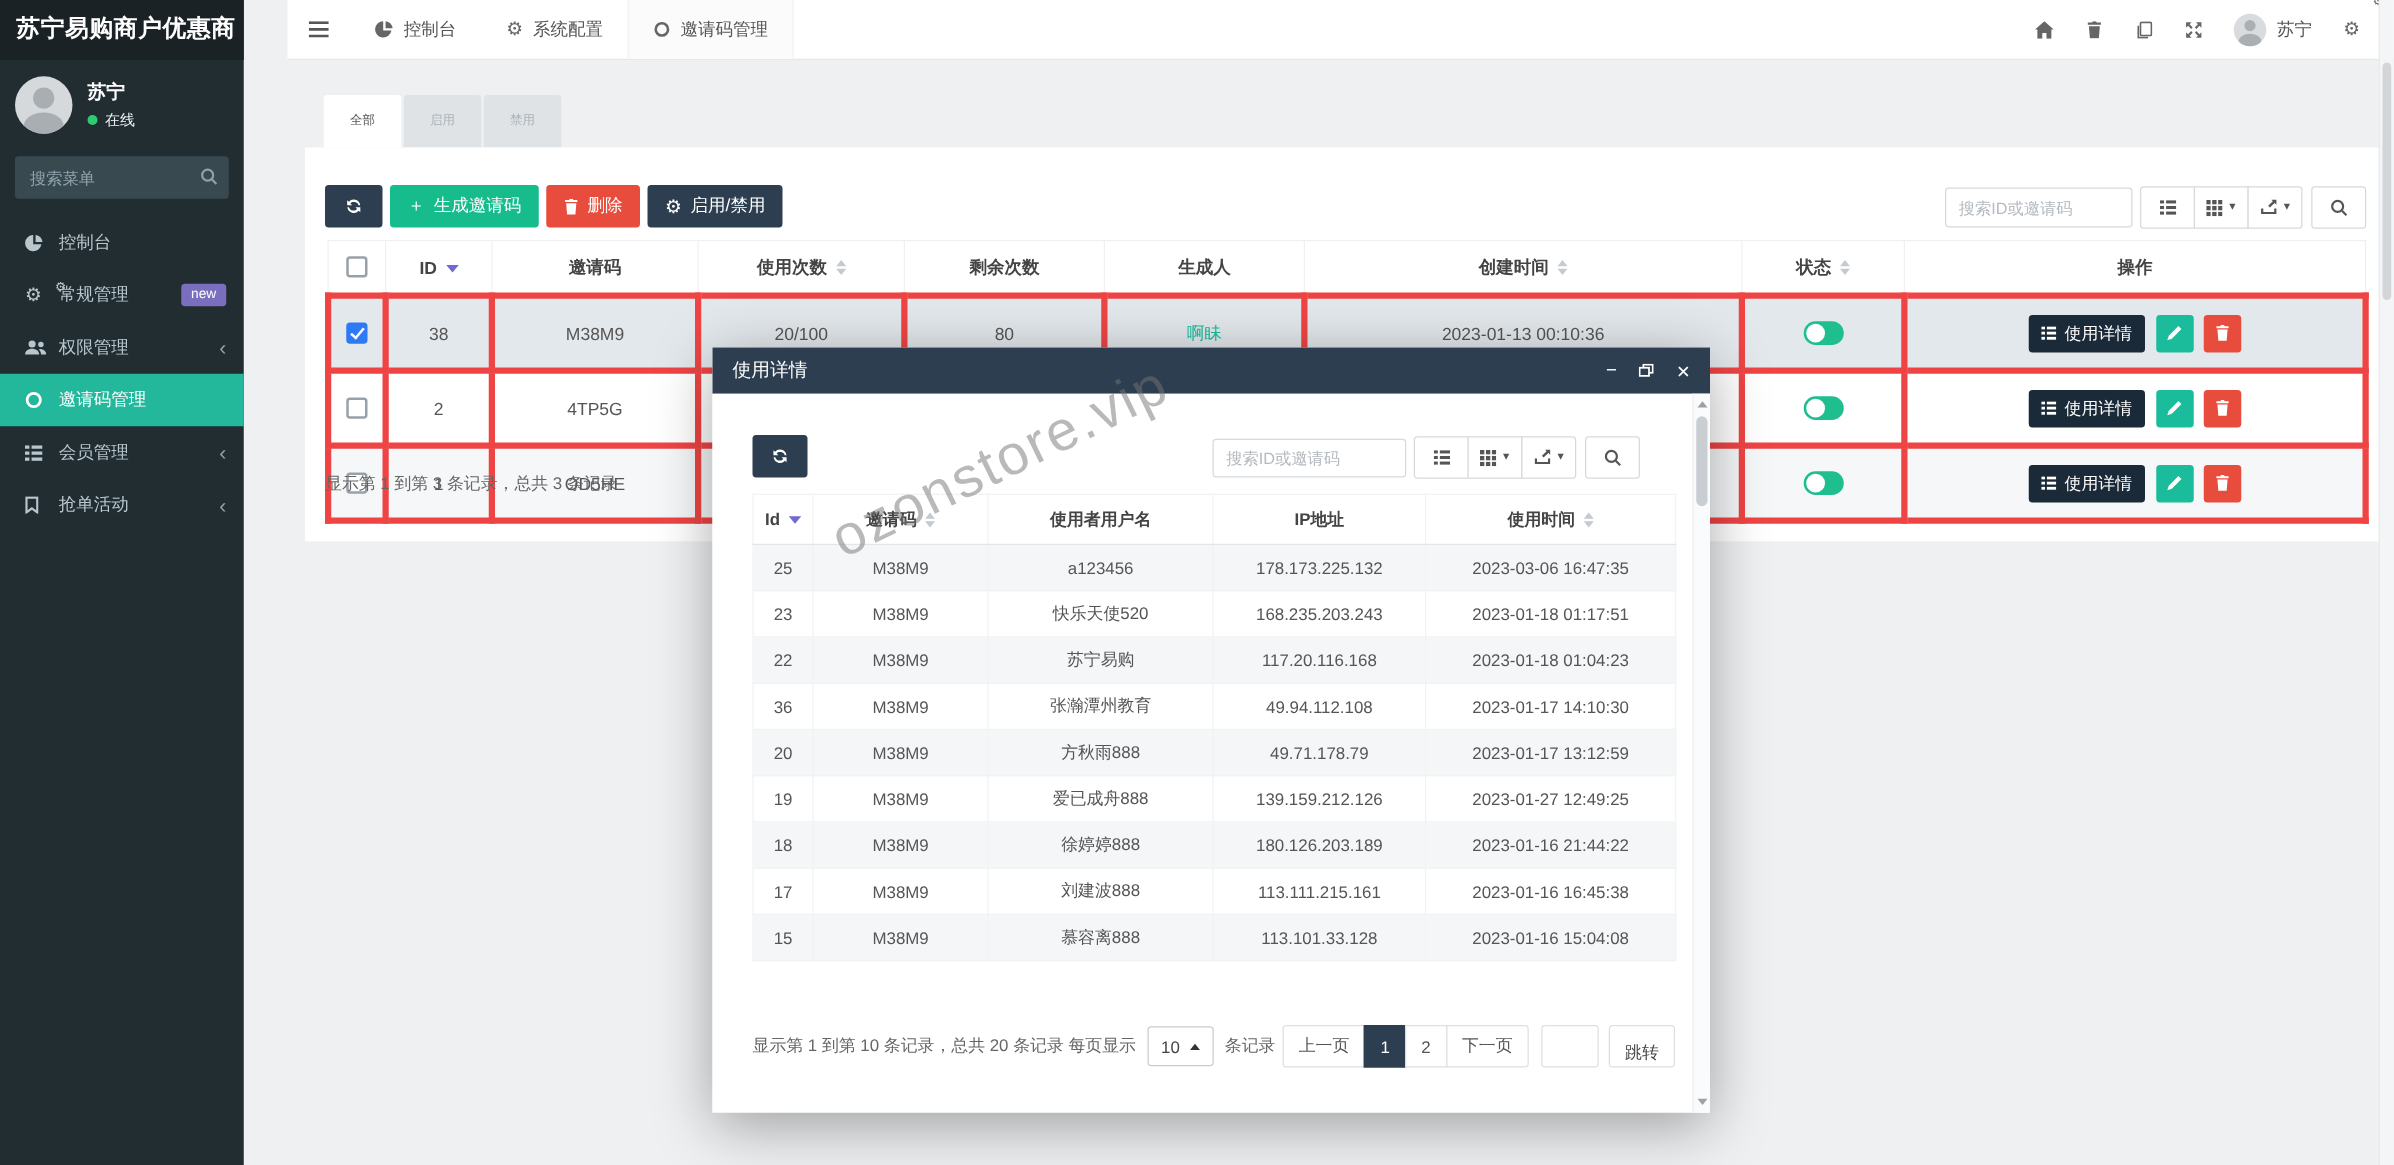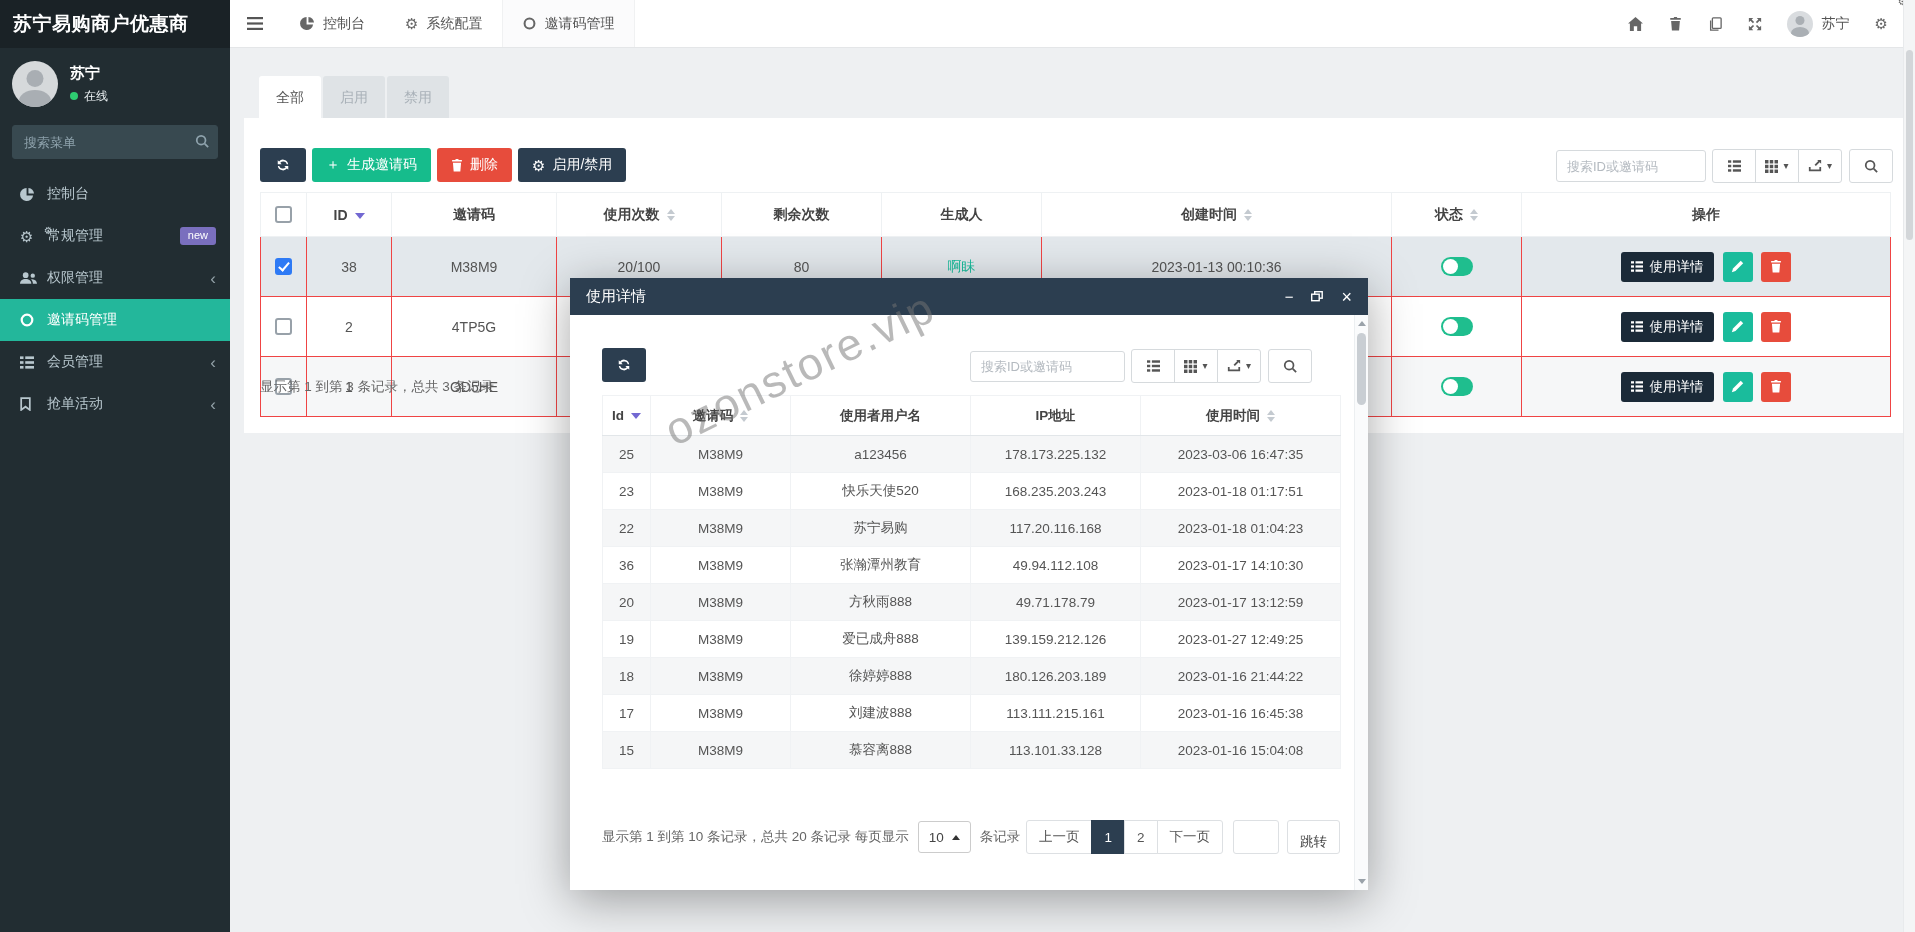--- a/index.html
+++ b/index.html
@@ -1,21 +1,21 @@
 <!DOCTYPE html>
 <html><head>
 <meta charset="utf-8">
 <style>
   * { margin:0; padding:0; box-sizing:border-box; }
   html,body { width:1915px; height:932px; overflow:hidden; }
   body { position:relative; background:#eef0f2; font-family:"Liberation Sans","DejaVu Sans",sans-serif; color:#555; }
   svg { display:block; }
 
   
-  .sidebar { position:absolute; left:0; top:0; width:230px; height:932px; background:#222d32; z-index:10; }
+  .sidebar { position:absolute; left:0; top:0; width:195px; height:932px; background:#222d32; z-index:10; }
   .brand { height:48px; line-height:48px; background:#1a2226; color:#fff; font-size:19px; font-weight:bold; padding-left:13px; white-space:nowrap; letter-spacing:.5px; }
   .user-panel { display:flex; align-items:center; gap:12px; padding:13px 12px 10px; }
   .avatar { width:46px; height:46px; border-radius:50%; background:#d6d9db; position:relative; overflow:hidden; flex:none; }
   .avatar::before { content:""; position:absolute; left:50%; top:9px; transform:translateX(-50%); width:17px; height:17px; border-radius:50%; background:#a9aeb3; }
   .avatar::after { content:""; position:absolute; left:50%; top:29px; transform:translateX(-50%); width:32px; height:22px; border-radius:50%; background:#a9aeb3; }
   .u-name { color:#fff; font-size:15px; font-weight:bold; }
   .u-status { color:#eef3f5; font-size:12px; margin-top:5px; display:flex; align-items:center; gap:6px; }
   .dot { width:8px; height:8px; border-radius:50%; background:#2ecc71; display:inline-block; }
   .side-search { margin:8px 12px 14px; position:relative; }
   .side-search input { width:100%; height:34px; background:#384950; border:1px solid #384950; border-radius:3px; color:#fff; font-size:13px; padding:0 47px 0 11px; font-family:inherit; }
@@ -42,21 +42,21 @@
   .nav-avatar::before { content:""; position:absolute; left:50%; top:5px; transform:translateX(-50%); width:9px; height:9px; border-radius:50%; background:#aaafb4; }
   .nav-avatar::after { content:""; position:absolute; left:50%; top:16px; transform:translateX(-50%); width:18px; height:12px; border-radius:50%; background:#aaafb4; }
   .nav-user-name { font-size:14px; color:#555; }
   .gear-txt { font-size:15px; line-height:1; }
   .cogs { position:relative; }
   .cogs .g2 { position:absolute; right:-6px; top:-4px; font-size:10px; }
 
   
   .content { position:absolute; left:230px; top:48px; right:0; bottom:0; background:#eef0f2; }
   .ftabs { position:absolute; left:29px; top:28px; display:flex; gap:2px; }
-  .ftab { min-width:62px; height:42px; line-height:42px; text-align:center; font-size:14px; color:#a9b1b8; background:#dfe3e6; border-radius:3px 3px 0 0; cursor:pointer; padding:0 14px; }
+  .ftab { min-width:62px; height:42px; line-height:42px; text-align:center; font-size:10px; color:#a9b1b8; background:#dfe3e6; border-radius:3px 3px 0 0; cursor:pointer; padding:0 14px; }
   .ftab.active { background:#fff; color:#555; }
   .panel { position:absolute; left:14px; top:70px; width:1659px; height:315px; background:#fff; }
 
   .toolbar { position:absolute; left:16px; top:30px; display:flex; gap:6px; }
   .btn { height:34px; border:none; border-radius:3px; font-size:14px; color:#fff; display:inline-flex; align-items:center; gap:7px; padding:0 14px; cursor:pointer; font-family:inherit; }
   .btn-navy { background:#2c3e50; }
   .btn-green { background:#16bc8c; }
   .btn-red { background:#e74c3c; }
   .btn.icon-only { width:46px; justify-content:center; padding:0; }
 
@@ -67,21 +67,21 @@
   .ibtn { height:34px; min-width:44px; background:#fff; border:1px solid #d6dadd; display:inline-flex; align-items:center; justify-content:center; gap:5px; color:#555; cursor:pointer; margin-left:-1px; padding:0 8px; }
   .igroup .ibtn:first-child { border-radius:3px 0 0 3px; margin-left:0; }
   .igroup .ibtn:last-child { border-radius:0 3px 3px 0; }
   .ibtn.single { border-radius:3px; margin-left:7px; }
   .caret-dn { font-size:10px; color:#555; line-height:1; }
 
   
   table { border-collapse:collapse; table-layout:fixed;padding-left:48px; }
   .mtable { position:absolute; left:16px; top:74px; width:1630px; }
   .mtable th { height:44px; font-size:14px; color:#444; font-weight:bold; border:1px solid #eef1f3; background:#fff; text-align:center; }
-  .mtable td { height:60px; font-size:14px; color:#555; border:1px solid #ef4444; text-align:center; }
+  .mtable td { height:60px; font-size:14px; color:#555; border:5px solid #ef4444; text-align:center; }
   .mtable tbody tr:nth-child(odd) { background:#f6f7f8; }
   .mtable tbody tr.selected { background:#e3e8ec; }
 
   .cb { width:17px; height:17px; border:2px solid #98a1a9; border-radius:3px; background:#fff; display:inline-block; vertical-align:middle; position:relative; cursor:pointer; }
   .cb.checked { background:#2e7af5; border-color:#2e7af5; }
   .cb.checked::after { content:""; position:absolute; left:4px; top:0px; width:4px; height:9px; border:solid #fff; border-width:0 2px 2px 0; transform:rotate(40deg); }
 
   .sorter { display:inline-flex; flex-direction:column; margin-left:7px; vertical-align:middle; gap:2px; }
   .tri-up { width:0; height:0; border-left:4px solid transparent; border-right:4px solid transparent; border-bottom:5px solid #c4cad0; }
   .tri-dn { width:0; height:0; border-left:4px solid transparent; border-right:4px solid transparent; border-top:5px solid #c4cad0; }

